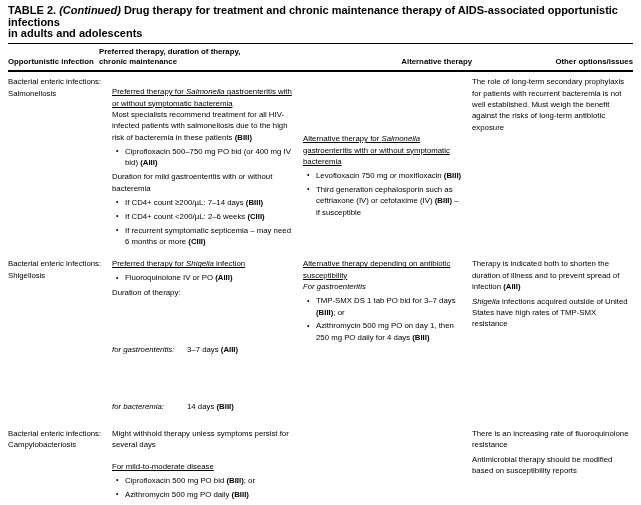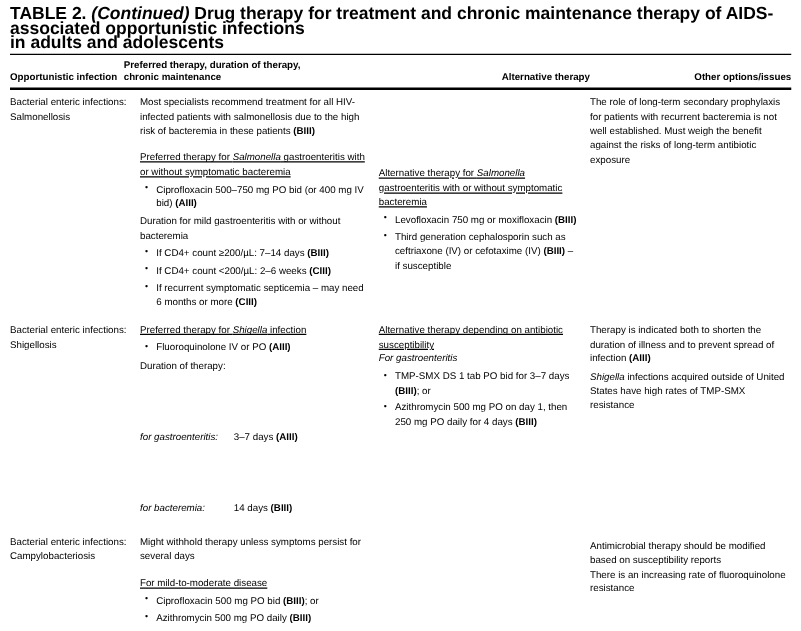--- a/index.html
+++ b/index.html
@@ -6,21 +6,21 @@
   body{
     width:641px;height:505px;overflow:hidden;
     font-family:"Liberation Sans","DejaVu Sans",sans-serif;
     color:#000;
     -webkit-font-smoothing:antialiased;
   }
   .page{padding:5px 8px 0 8px;width:625px;}
 
   
   .title{
-    font-size:14px;font-weight:bold;line-height:11.5px;
+    font-size:11px;font-weight:bold;line-height:11.5px;
     letter-spacing:0px;
   }
   .it{font-style:italic}
   .bd{font-weight:bold}
   .ul{text-decoration:underline}
 
   .rule{border:0;border-top:1.4px solid #000;margin:0;}
   .rule-top{margin-top:3px;}
   .rule-thick{border-top:2px solid #000;}
 
@@ -70,22 +70,22 @@
     <div class="hc c4 center">Other options/issues</div>
   </div>
   <div class="rule rule-thick"></div>
   <div id="tbody">
       <div class="row">
         <div class="cell col-infection">
           <div class="infection-line">Bacterial enteric infections:</div>
           <div class="infection-line">Salmonellosis</div>
         </div>
         <div class="cell col-preferred">
+          <div class="blk heading gap"><span class="ul"><span>Preferred therapy for </span><span class="it">Salmonella</span><span> gastroenteritis with or without symptomatic bacteremia</span></span></div>
           <div class="blk para"><span>Most specialists recommend treatment for all HIV-infected patients with salmonellosis due to the high risk of bacteremia in these patients </span><span class="bd">(BIII)</span></div>
-          <div class="blk heading gap"><span class="ul"><span>Preferred therapy for </span><span class="it">Salmonella</span><span> gastroenteritis with or without symptomatic bacteremia</span></span></div>
           <div class="blk bullet"><span class="marker">•</span><span>Ciprofloxacin 500–750 mg PO bid (or 400 mg IV bid) </span><span class="bd">(AIII)</span></div>
           <div class="blk para gap-sm"><span>Duration for mild gastroenteritis with or without bacteremia</span></div>
           <div class="blk bullet"><span class="marker">•</span><span>If CD4+ count ≥200/µL: 7–14 days </span><span class="bd">(BIII)</span></div>
           <div class="blk bullet"><span class="marker">•</span><span>If CD4+ count &lt;200/µL: 2–6 weeks </span><span class="bd">(CIII)</span></div>
           <div class="blk bullet"><span class="marker">•</span><span>If recurrent symptomatic septicemia – may need 6 months or more </span><span class="bd">(CIII)</span></div>
         </div>
         <div class="cell col-alternative">
           <div class="spacer" style="height: 57px;"></div>
           <div class="blk heading"><span class="ul"><span>Alternative therapy for </span><span class="it">Salmonella</span><span> gastroenteritis with or without symptomatic bacteremia</span></span></div>
           <div class="blk bullet"><span class="marker">•</span><span>Levofloxacin 750 mg or moxifloxacin </span><span class="bd">(BIII)</span></div>
@@ -127,18 +127,18 @@
           <div class="blk para"><span>Might withhold therapy unless symptoms persist for several days</span></div>
           <div class="blk heading gap"><span class="ul"><span>For mild-to-moderate disease</span></span></div>
           <div class="blk bullet"><span class="marker">•</span><span>Ciprofloxacin 500 mg PO bid </span><span class="bd">(BIII)</span><span>; or</span></div>
           <div class="blk bullet"><span class="marker">•</span><span>Azithromycin 500 mg PO daily </span><span class="bd">(BIII)</span></div>
           <div class="blk para gap"><span>Consider addition of an aminoglycoside in bacteremic patients </span><span class="bd">(CIII)</span></div>
           <div class="blk para gap"><span>Duration of therapy:</span></div>
           <div class="blk bullet"><span class="marker">•</span><span>Bacteremia: at least 2 weeks </span><span class="bd">(BIII)</span></div>
         </div>
         <div class="cell col-alternative"></div>
         <div class="cell col-other">
+          <div class="blk para"><span>There is an increasing rate of fluoroquinolone resistance</span></div>
           <div class="blk para gap-sm"><span>Antimicrobial therapy should be modified based on susceptibility reports</span></div>
-          <div class="blk para"><span>There is an increasing rate of fluoroquinolone resistance</span></div>
         </div>
       </div>
     </div>
 </div>
 
 </body></html>

